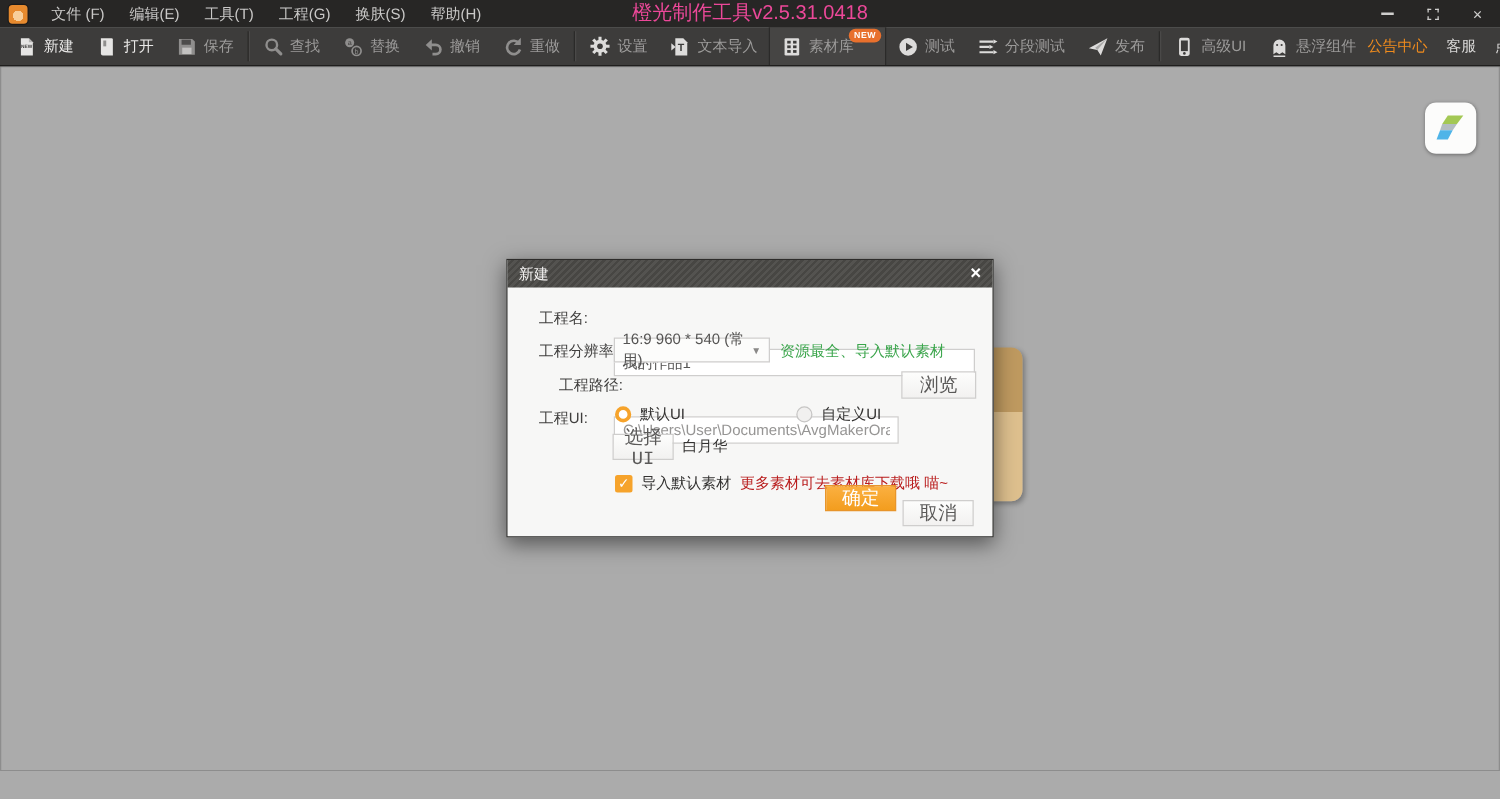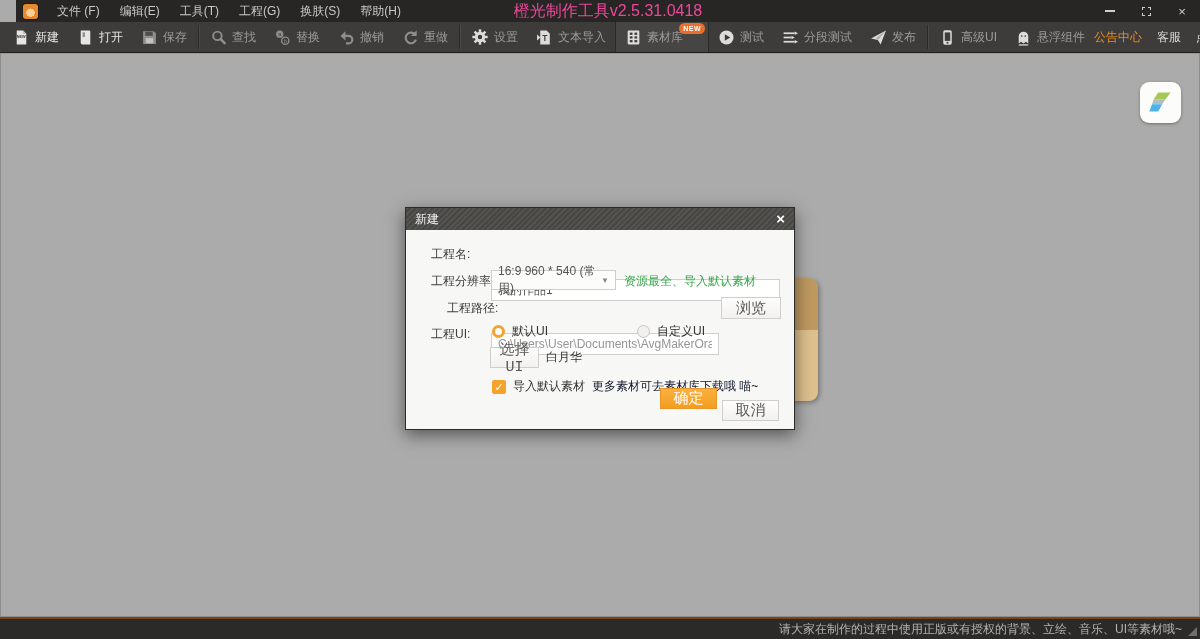--- a/index.html
+++ b/index.html
@@ -1,21 +1,21 @@
 <!DOCTYPE html>
 <html><head>
 <meta charset="utf-8">
 <style>
   * { margin:0; padding:0; box-sizing:border-box; }
   html,body { width:1200px; height:639px; overflow:hidden; }
   body { font-family:"Liberation Sans", sans-serif; background:#ababab; position:relative; }
   .app { position:absolute; inset:0; }
 
   
-  .menubar { position:absolute; top:0; left:16px; right:0; height:22px; background:#272625; display:flex; align-items:center; z-index:6; }
+  .menubar { position:absolute; top:0; left:0; right:0; height:22px; background:#272625; display:flex; align-items:center; z-index:6; }
   .app-logo { width:15px; height:15px; margin:0 9px 0 7px; border-radius:3px; z-index:2;
               background: radial-gradient(circle at 50% 58%, #f8cf9b 0 36%, #e78a2e 37% 100%); box-shadow:0 0 0 1px #1c1b1a; }
   .menus { display:flex; z-index:2; }
   .menu { color:#c9c8c7; font-size:12px; padding:0 10px; line-height:22px; cursor:default; }
   .win-title { position:absolute; left:0; right:0; text-align:center; color:#ec4899; font-size:16px; line-height:22px; z-index:1; }
   .win-controls { margin-left:auto; display:flex; z-index:2; }
   .wc { width:36px; height:22px; display:flex; align-items:center; justify-content:center; color:#cfcecd; font-size:13px; cursor:pointer; }
   .min-glyph { width:10px; height:2px; background:#cfcecd; display:block; }
   .restore-glyph { width:9px; height:9px; border:1px dashed #cfcecd; display:block; }
 
@@ -66,21 +66,21 @@
   .radio-row { position:absolute; left:86px; top:93px; height:16px; display:flex; align-items:center; }
   .radio { width:13px; height:13px; border-radius:50%; background:#fff; }
   .radio.checked { border:3.5px solid #f6a32b; }
   .radio.unchecked { border:1px solid #c6c5c4; background:#f1f0ef; }
   .radio-label { margin:0 0 0 7px; color:#333231; }
   .radio-gap { width:89px; }
   .check-row { position:absolute; left:86px; top:148px; display:flex; align-items:center; gap:7px; }
   .checkbox { width:14px; height:14px; border-radius:2px; background:#f6a32b; color:#fff; font-size:11px; line-height:14px;
               text-align:center; cursor:pointer; }
   .check-label { color:#333231; }
-  .check-hint { color:#0f172a; }
+  .check-hint { color:#b91c1c; }
   .btn-ok { position:absolute; left:254px; top:158px; width:57px; height:21px; background:linear-gradient(#fbb041,#f39d1e);
             border:1px solid #e8952a; color:#ffffff; }
   .btn-cancel { position:absolute; left:316px; top:170px; width:57px; height:21px; }
 
   
   .statusbar { position:absolute; left:0; right:0; bottom:0; height:22px; background:#2b2a28; border-top:2px solid #7a4416;
                display:flex; align-items:center; justify-content:flex-end; padding-right:18px; z-index:6; }
   .status-text { color:#b3b2b0; font-size:12px; }
   .grip { position:absolute; right:3px; bottom:3px; width:0; height:0; border-style:solid; border-width:0 0 9px 9px;
           border-color:transparent transparent #6f6e6c transparent; }
@@ -328,18 +328,14 @@
           <span class="check-label">导入默认素材</span>
           <span class="check-hint">更多素材可去素材库下载哦 喵~</span>
         </div>
 
         <button class="btn btn-ok">确定</button>
         <button class="btn btn-cancel">取消</button>
       </div>
     </div>
   </div>
 
-  <div class="statusbar">
-    <span class="status-text">请大家在制作的过程中使用正版或有授权的背景、立绘、音乐、UI等素材哦~</span>
-    <span class="grip"></span>
-  </div>
 
 </div>
 
 </body></html>

